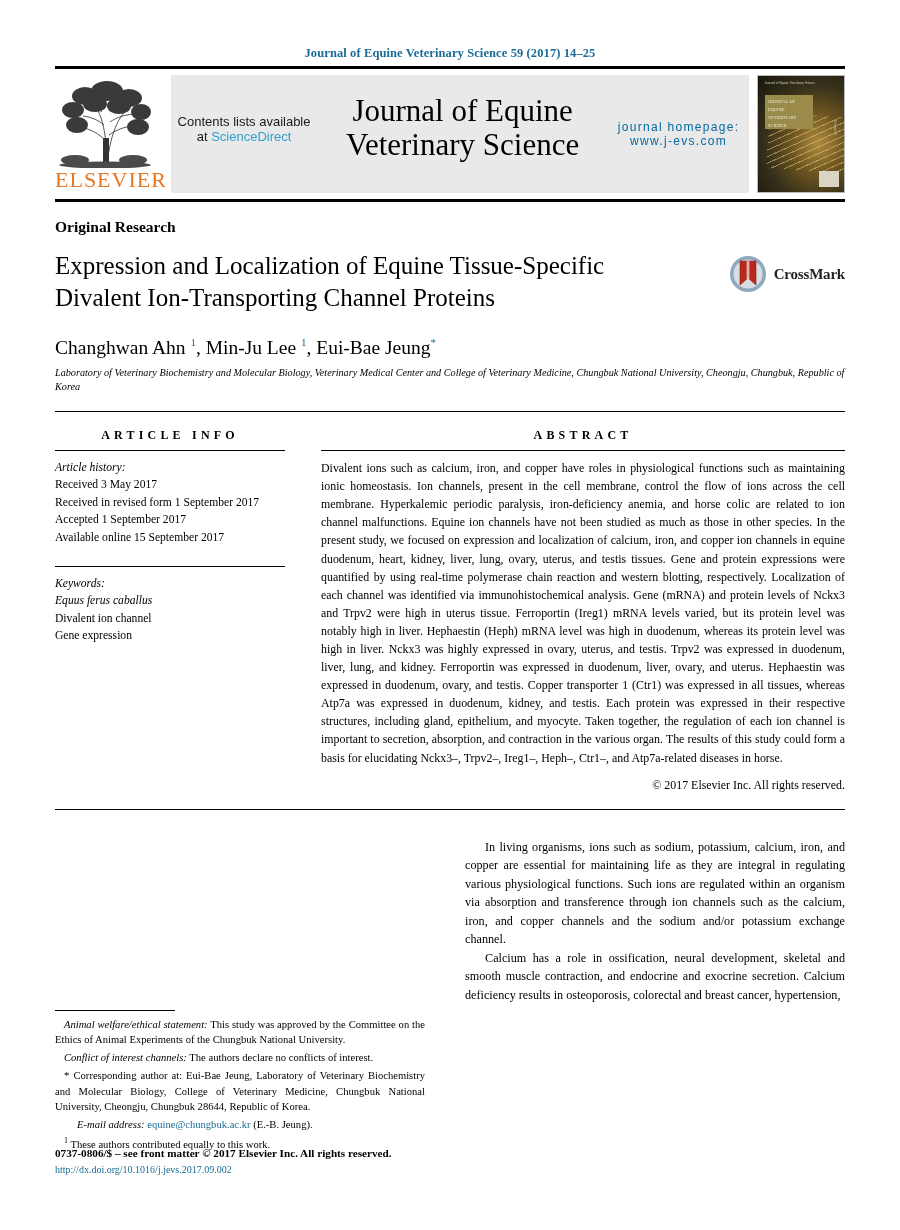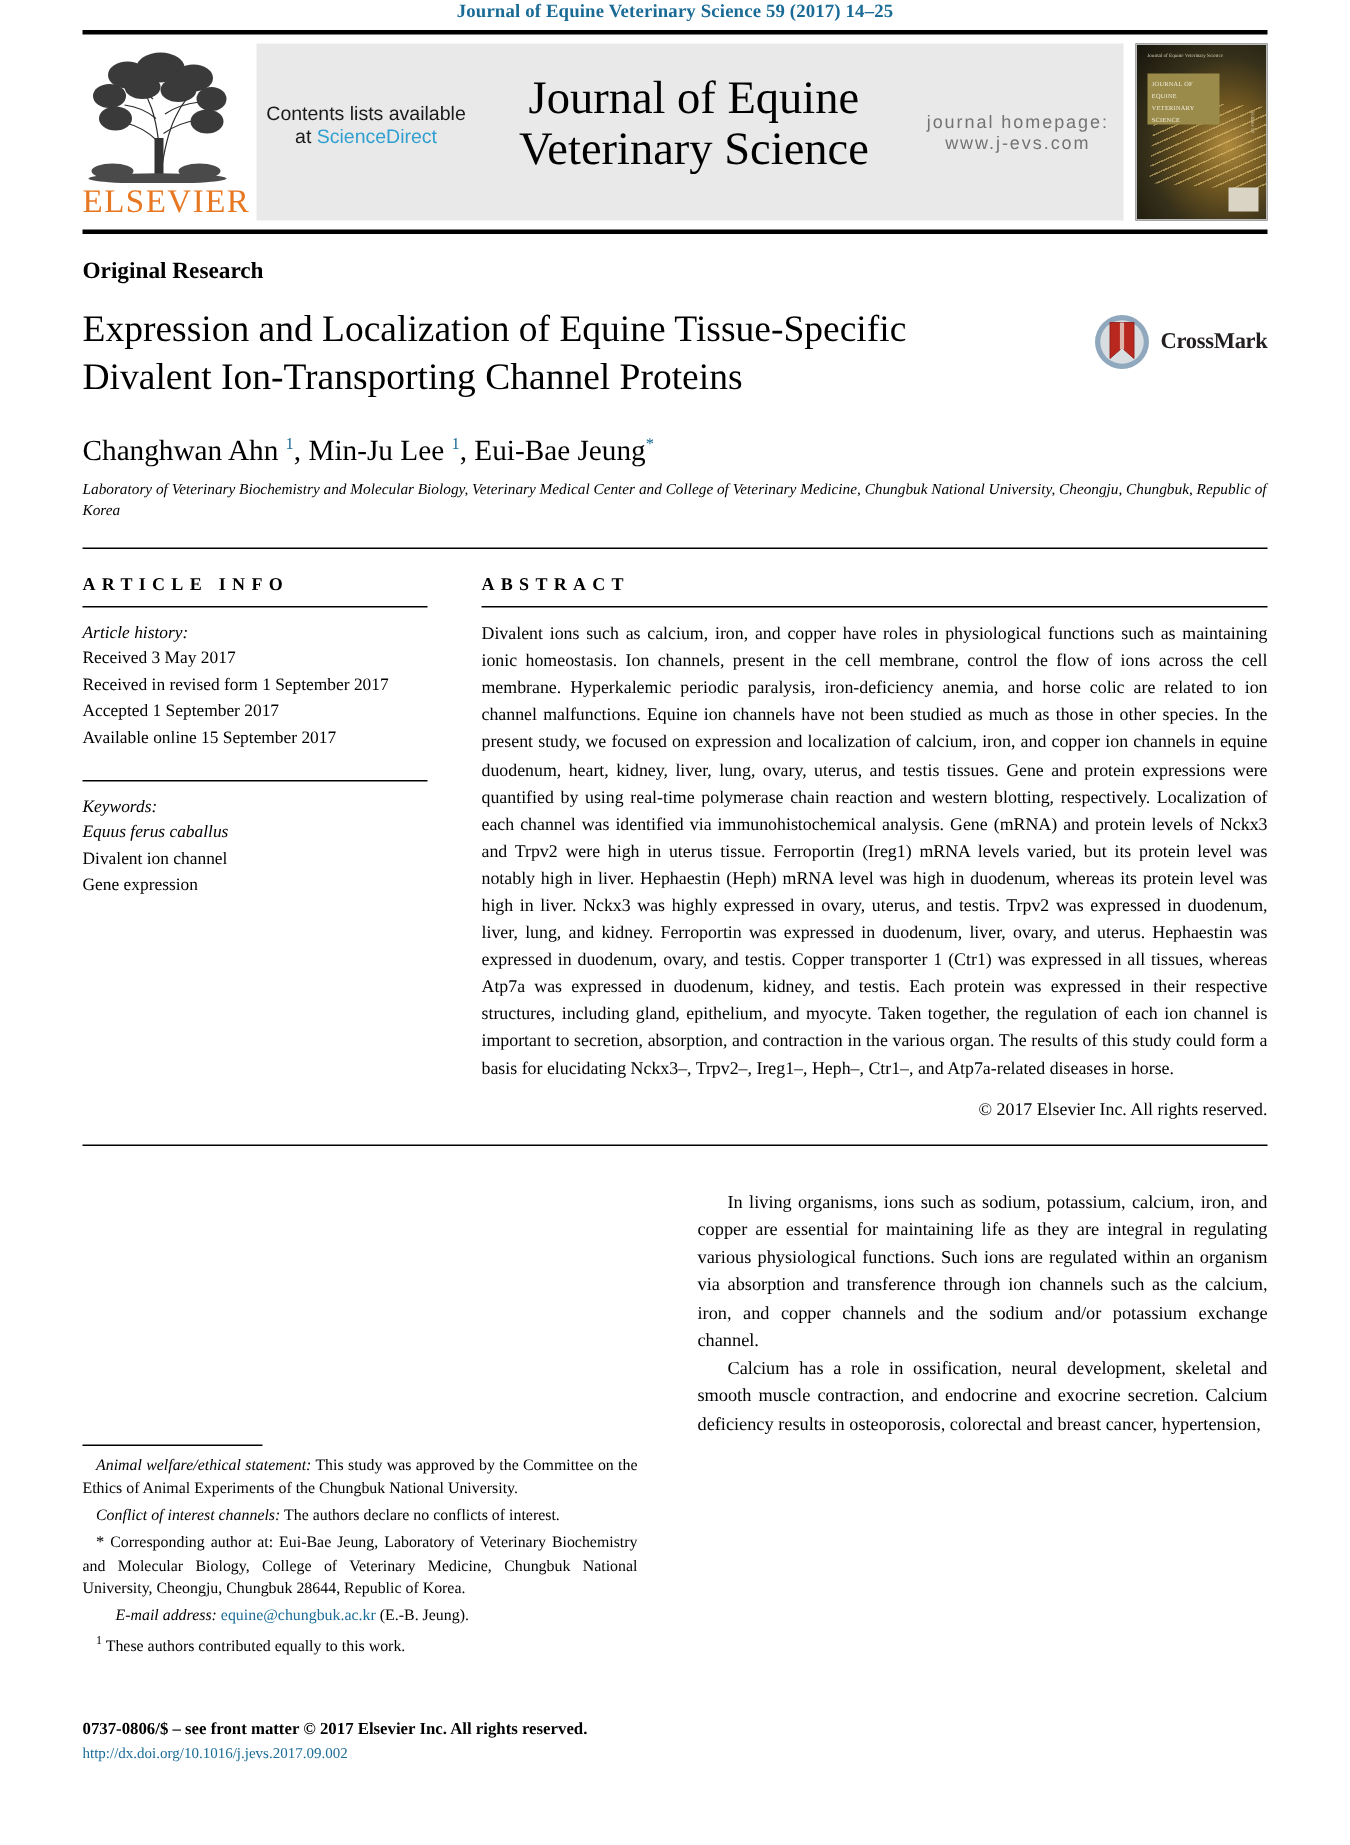--- a/index.html
+++ b/index.html
@@ -23,20 +23,21 @@
     padding: 0 55px;
   }
 
   
   .running-head {
     text-align: center;
     color: #1a6b96;
     font-weight: bold;
     font-size: 12.5px;
     letter-spacing: .1px;
+    padding-top: 46px;
     padding-bottom: 5px;
   }
   .rule-thick {
     border-top: 3px solid #000;
   }
 
   
   .masthead {
     display: flex;
     align-items: stretch;
@@ -84,21 +85,21 @@
   .journal-title {
     font-family: "Liberation Serif", serif;
     font-size: 31px;
     line-height: 1.1;
     margin: 2px 0 14px 0;
   }
   .homepage-line {
     font-family: "Liberation Sans", sans-serif;
     font-size: 12px;
     letter-spacing: 1.3px;
-    color: #737373;
+    color: #0369a1;
   }
   .cover-thumb {
     width: 88px;
     flex: 0 0 88px;
     background: #1b1a12;
     position: relative;
     overflow: hidden;
     border: 1px solid #bbb;
     box-sizing: border-box;
   }
@@ -210,20 +211,21 @@
   .col-abstract {
     flex: 1 1 auto;
     padding-left: 16px;
     box-sizing: border-box;
   }
   .sec-head {
     font-family: "Liberation Serif", serif;
     font-weight: bold;
     font-size: 12px;
     letter-spacing: 4.2px;
+    text-align: center;
   }
   .sec-rule { border-top: 1px solid #000; margin-top: 7px; margin-bottom: 8px; }
   .sec-rule.bold2 { border-top-width: 1.6px; }
 
   .info-label {
     font-style: italic;
     font-size: 11.6px;
     line-height: 1.5;
   }
   .info-line {

